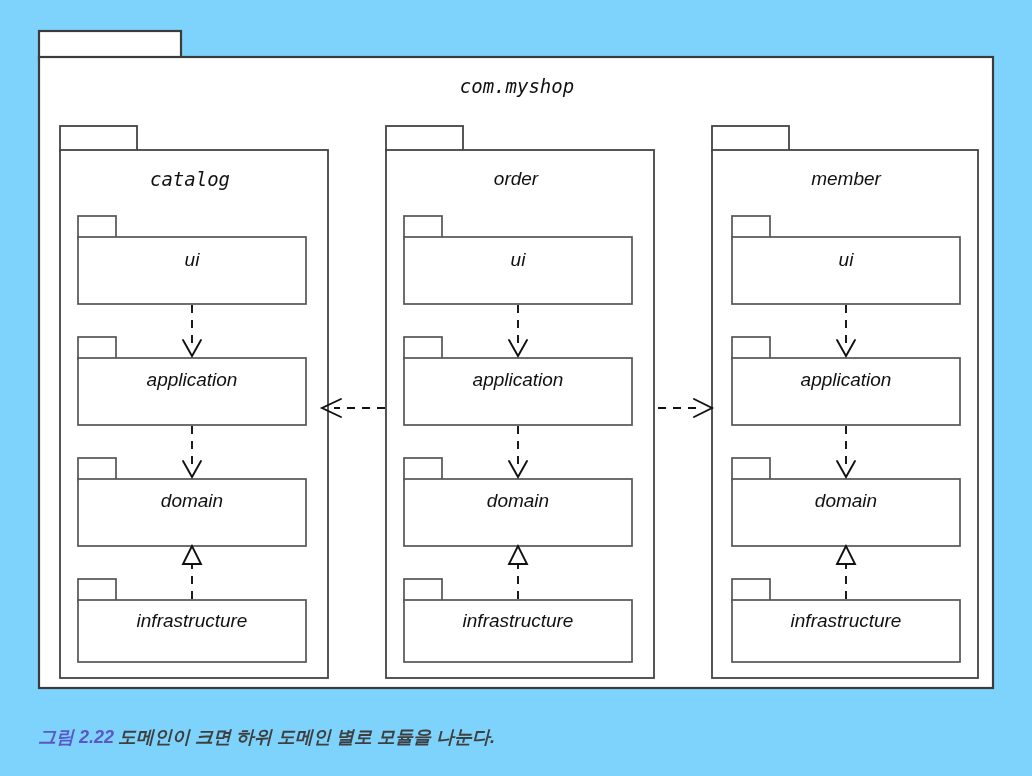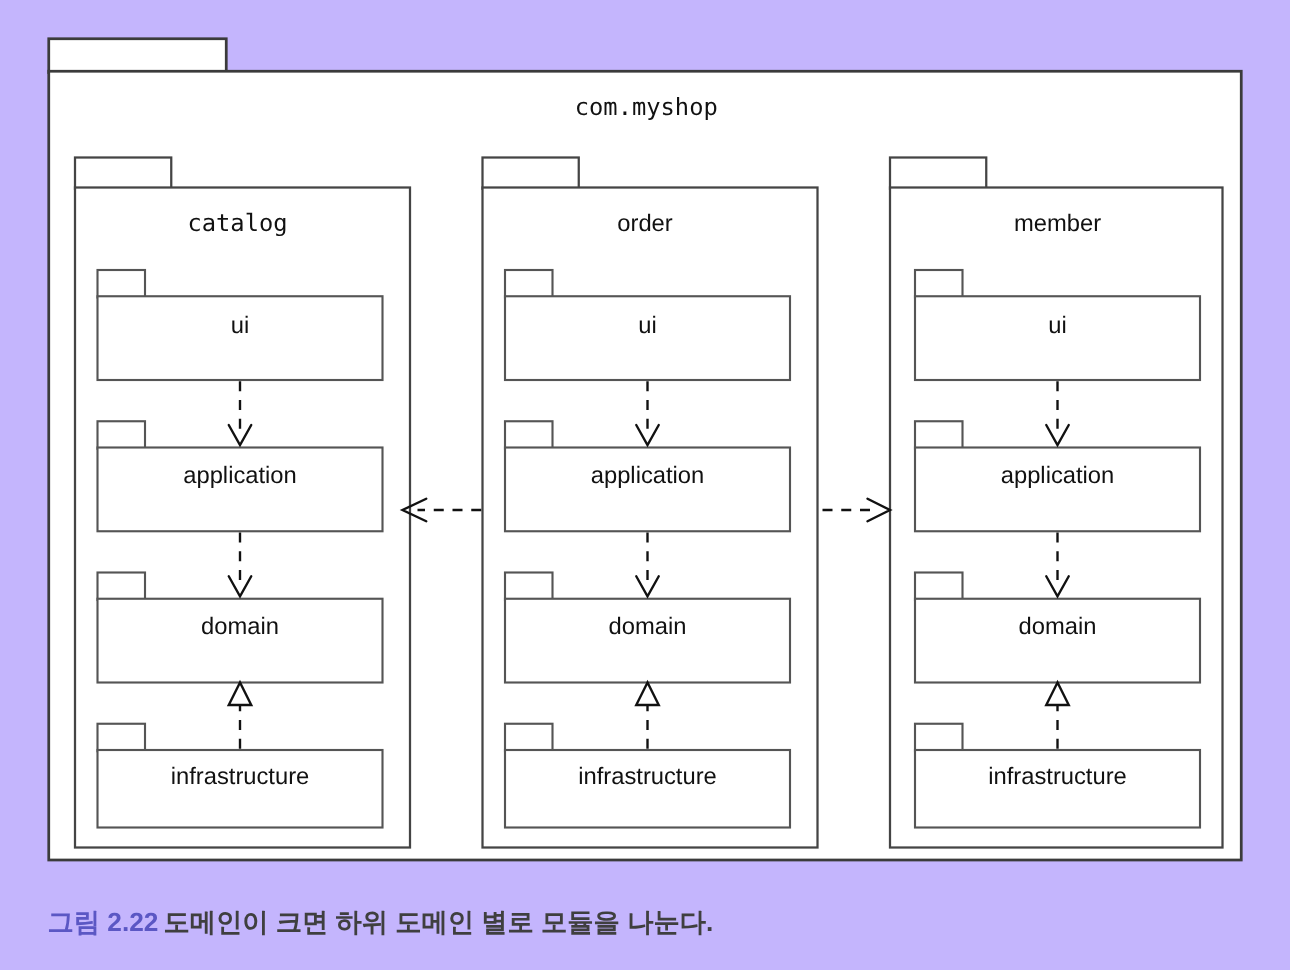--- a/index.html
+++ b/index.html
@@ -11,21 +11,22 @@
     width: 1032px;
     height: 776px;
     font-family: "Liberation Sans", sans-serif;
     -webkit-font-smoothing: antialiased;
   }
   #page {
     position: relative;
     width: 1032px;
     height: 776px;
     overflow: hidden;
-    background: #c4b5fd;
+    background: #7dd3fc;
+    font-style: italic;
   }
   #diagram-svg {
     position: absolute;
     left: 0;
     top: 0;
     width: 1032px;
     height: 700px;
     display: block;
   }
   .pkg-rect {
@@ -90,21 +91,21 @@
     stroke-width: 1.9;
     fill: #ffffff;
     stroke-linejoin: miter;
   }
   #caption {
     position: absolute;
     left: 38px;
     top: 726px;
     width: 960px;
     font-family: "Liberation Sans", sans-serif;
-    font-size: 21px;
+    font-size: 18px;
     line-height: 1.25;
     color: #404040;
     white-space: nowrap;
   }
   #caption .fig-num {
     font-weight: bold;
     color: #5b57c4;
     margin-right: 4px;
   }
   #caption .fig-text {

